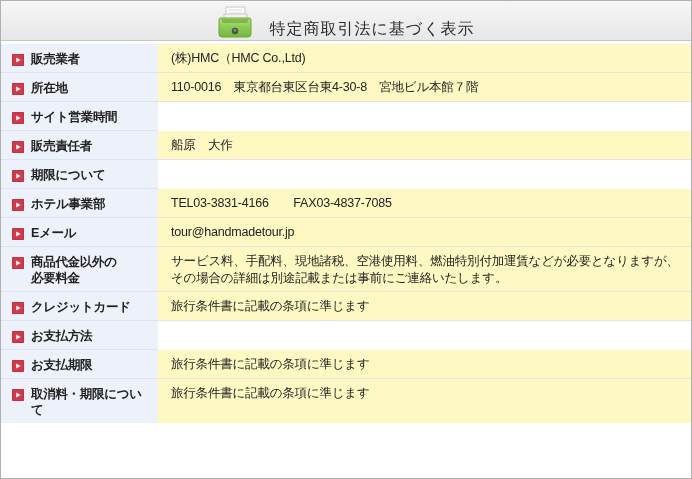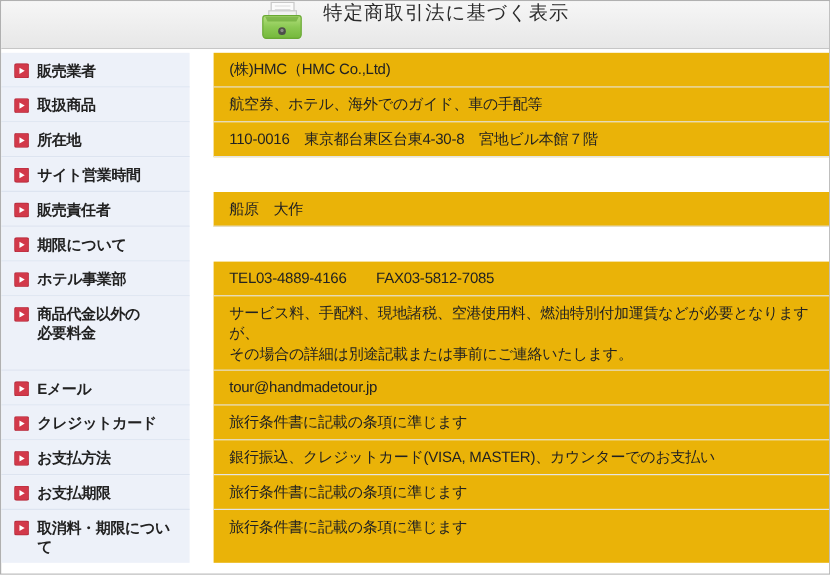--- a/index.html
+++ b/index.html
@@ -5,44 +5,44 @@
   html,body{margin:0;padding:0;background:#fff;}
   body{font-family:"Liberation Sans","DejaVu Sans",sans-serif;}
   .frame{
     width:692px;height:479px;box-sizing:border-box;
     border:1px solid #b0b0b0;background:#fff;overflow:hidden;
   }
   .header{
     height:40px;box-sizing:border-box;
     background:linear-gradient(#f6f6f6,#e7e7e7);
     border-bottom:1px solid #c6c6c6;
-    display:flex;align-items:flex-start;justify-content:center;
+    display:flex;align-items:flex-end;justify-content:center;
   }
   .header .title{
     font-size:16px;color:#2b2b2b;margin-left:16px;letter-spacing:1px;
   }
   .gap{height:3px;background:#fff;}
   .table{width:100%;}
-  .row{display:flex;align-items:stretch;gap:20px;}
+  .row{display:flex;align-items:stretch;}
   .label-cell{
     width:157px;box-sizing:border-box;flex:0 0 157px;
     background:#edf1f9;border-bottom:1px solid #dde4f0;
     display:flex;align-items:flex-start;
     padding:7px 4px 5px 11px;min-height:28px;
   }
   .row:last-child .label-cell{border-bottom:none;}
   .bullet{
     width:12px;height:12px;flex:0 0 12px;margin:1px 7px 0 0;display:block;
   }
   .label-text{
     font-size:12.5px;line-height:16px;color:#222;
     letter-spacing:-0.3px;white-space:pre-line;font-weight:bold;
   }
   .value-cell{
-    flex:1;box-sizing:border-box;background:#eab308;
+    flex:1;box-sizing:border-box;background:#fef9c3;
     border-bottom:1px solid #e4e4e4;
     padding:6px 10px 4px 13px;min-height:28px;
     font-size:12.5px;line-height:17px;color:#222;
     letter-spacing:-0.2px;white-space:pre-line;
     display:flex;align-items:flex-start;
   }
   .row:last-child .value-cell{border-bottom:none;}
 </style>
 </head>
 <body>
@@ -81,32 +81,20 @@
         <svg width="12" height="12" viewBox="0 0 12 12">
           <rect x="0" y="0" width="12" height="12" rx="2" fill="#d2394a" stroke="#b32a3a" stroke-width="1"></rect>
           <path d="M4.2 3.4 L8.6 6 L4.2 8.6 Z" fill="#ffffff"></path>
         </svg>
       </span>
       <span class="label-text">販売業者</span>
     </div>
     <div class="value-cell">(株)HMC（HMC Co.,Ltd)</div>
   </div>
 
-  <div class="row">
-    <div class="label-cell">
-      <span class="bullet">
-        <svg width="12" height="12" viewBox="0 0 12 12">
-          <rect x="0" y="0" width="12" height="12" rx="2" fill="#d2394a" stroke="#b32a3a" stroke-width="1"></rect>
-          <path d="M4.2 3.4 L8.6 6 L4.2 8.6 Z" fill="#ffffff"></path>
-        </svg>
-      </span>
-      <span class="label-text">取扱商品</span>
-    </div>
-    <div class="value-cell">航空券、ホテル、海外でのガイド、車の手配等</div>
-  </div>
 
 
   <div class="row">
     <div class="label-cell">
       <span class="bullet">
         <svg width="12" height="12" viewBox="0 0 12 12">
           <rect x="0" y="0" width="12" height="12" rx="2" fill="#d2394a" stroke="#b32a3a" stroke-width="1"></rect>
           <path d="M4.2 3.4 L8.6 6 L4.2 8.6 Z" fill="#ffffff"></path>
         </svg>
       </span>
@@ -155,21 +143,34 @@
   <div class="row">
     <div class="label-cell">
       <span class="bullet">
         <svg width="12" height="12" viewBox="0 0 12 12">
           <rect x="0" y="0" width="12" height="12" rx="2" fill="#d2394a" stroke="#b32a3a" stroke-width="1"></rect>
           <path d="M4.2 3.4 L8.6 6 L4.2 8.6 Z" fill="#ffffff"></path>
         </svg>
       </span>
       <span class="label-text">ホテル事業部</span>
     </div>
-    <div class="value-cell">TEL03-4889-4166　　FAX03-5812-7085</div>
+    <div class="value-cell">TEL03-3831-4166　　FAX03-4837-7085</div>
+  </div>
+
+  <div class="row">
+    <div class="label-cell">
+      <span class="bullet">
+        <svg width="12" height="12" viewBox="0 0 12 12">
+          <rect x="0" y="0" width="12" height="12" rx="2" fill="#d2394a" stroke="#b32a3a" stroke-width="1"></rect>
+          <path d="M4.2 3.4 L8.6 6 L4.2 8.6 Z" fill="#ffffff"></path>
+        </svg>
+      </span>
+      <span class="label-text">Eメール</span>
+    </div>
+    <div class="value-cell">tour@handmadetour.jp</div>
   </div>
 
   <div class="row">
     <div class="label-cell">
       <span class="bullet">
         <svg width="12" height="12" viewBox="0 0 12 12">
           <rect x="0" y="0" width="12" height="12" rx="2" fill="#d2394a" stroke="#b32a3a" stroke-width="1"></rect>
           <path d="M4.2 3.4 L8.6 6 L4.2 8.6 Z" fill="#ffffff"></path>
         </svg>
       </span>
@@ -181,49 +182,35 @@
   </div>
 
   <div class="row">
     <div class="label-cell">
       <span class="bullet">
         <svg width="12" height="12" viewBox="0 0 12 12">
           <rect x="0" y="0" width="12" height="12" rx="2" fill="#d2394a" stroke="#b32a3a" stroke-width="1"></rect>
           <path d="M4.2 3.4 L8.6 6 L4.2 8.6 Z" fill="#ffffff"></path>
         </svg>
       </span>
-      <span class="label-text">Eメール</span>
-    </div>
-    <div class="value-cell">tour@handmadetour.jp</div>
-  </div>
-
-  <div class="row">
-    <div class="label-cell">
-      <span class="bullet">
-        <svg width="12" height="12" viewBox="0 0 12 12">
-          <rect x="0" y="0" width="12" height="12" rx="2" fill="#d2394a" stroke="#b32a3a" stroke-width="1"></rect>
-          <path d="M4.2 3.4 L8.6 6 L4.2 8.6 Z" fill="#ffffff"></path>
-        </svg>
-      </span>
       <span class="label-text">クレジットカード</span>
     </div>
     <div class="value-cell">旅行条件書に記載の条項に準じます</div>
   </div>
 
   <div class="row">
     <div class="label-cell">
       <span class="bullet">
         <svg width="12" height="12" viewBox="0 0 12 12">
           <rect x="0" y="0" width="12" height="12" rx="2" fill="#d2394a" stroke="#b32a3a" stroke-width="1"></rect>
           <path d="M4.2 3.4 L8.6 6 L4.2 8.6 Z" fill="#ffffff"></path>
         </svg>
       </span>
       <span class="label-text">お支払方法</span>
     </div>
-    <div class="value-cell">銀行振込、クレジットカード(VISA, MASTER)、カウンターでのお支払い</div>
   </div>
 
   <div class="row">
     <div class="label-cell">
       <span class="bullet">
         <svg width="12" height="12" viewBox="0 0 12 12">
           <rect x="0" y="0" width="12" height="12" rx="2" fill="#d2394a" stroke="#b32a3a" stroke-width="1"></rect>
           <path d="M4.2 3.4 L8.6 6 L4.2 8.6 Z" fill="#ffffff"></path>
         </svg>
       </span>

